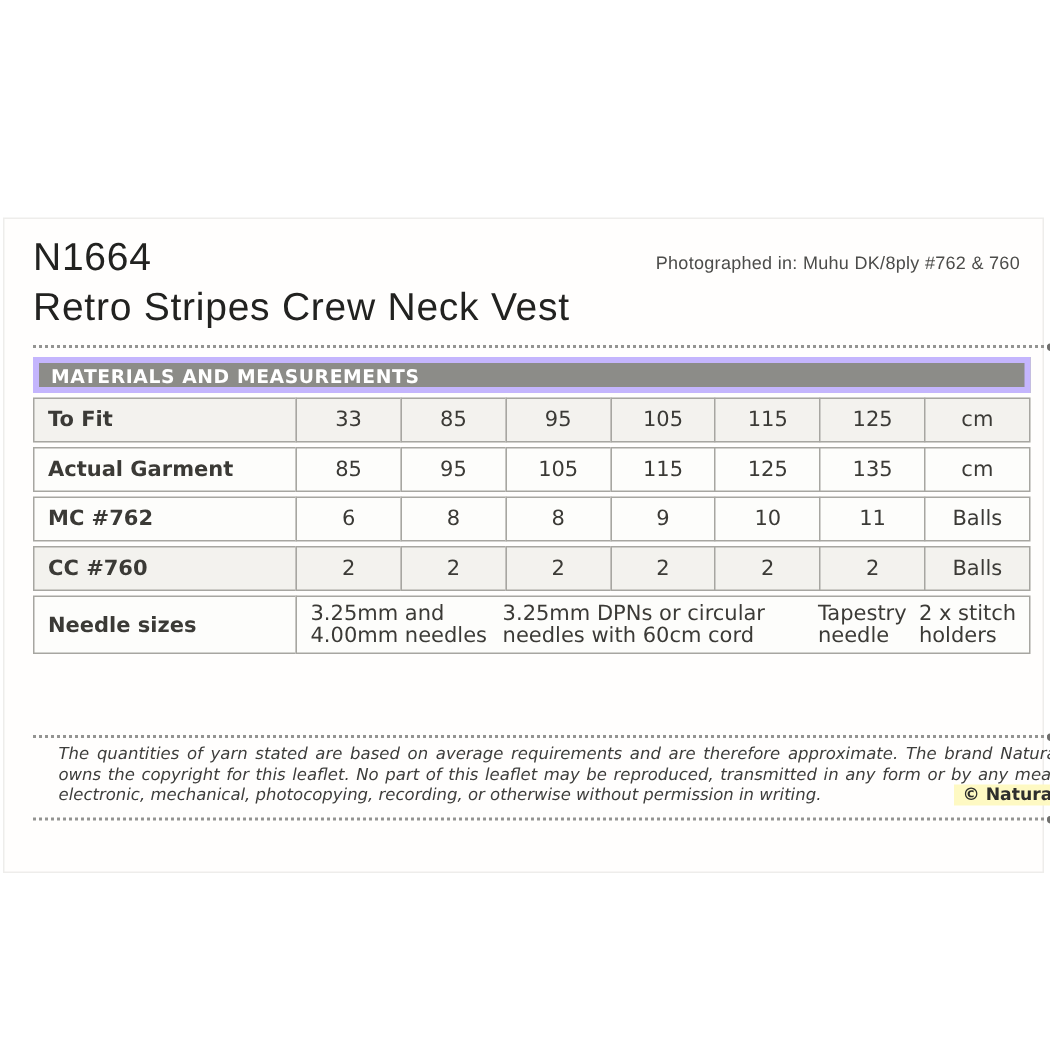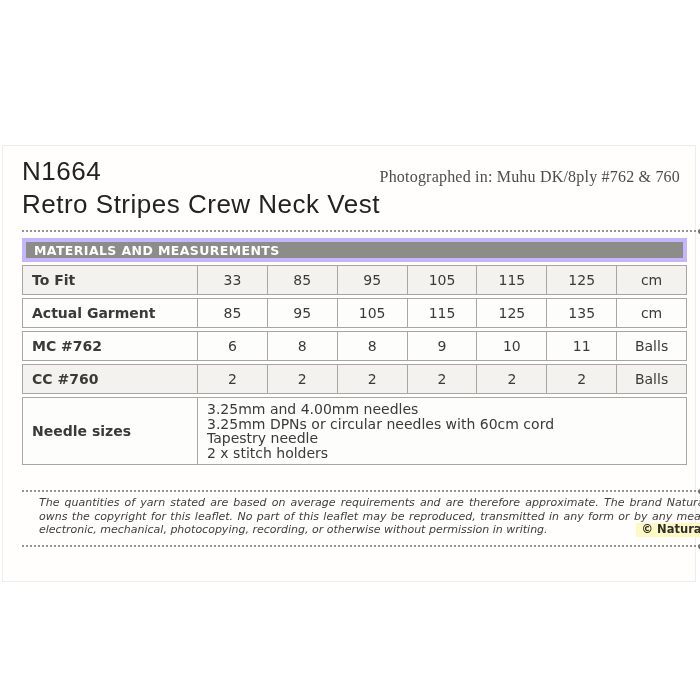--- a/index.html
+++ b/index.html
@@ -7,22 +7,22 @@
     width:700px;height:700px;background:#ffffff;position:relative;overflow:hidden;
     font-family:"DejaVu Sans","Liberation Sans",sans-serif;
   }
   .card{
     position:absolute;left:2px;top:145px;width:694px;height:437px;
     background:#fffefd;border:1px solid #eeedeb;box-sizing:border-box;
   }
   
   .photo-note{
     position:absolute;top:22px;right:15px;
-    font-family:Liberation Serif, serif;
-    font-size:16px;color:#4c4c4a;letter-spacing:0.2px;margin-left:24px;
+    font-family:Liberation Sans, sans-serif;
+    font-size:12px;color:#4c4c4a;letter-spacing:0.2px;margin-left:24px;
   }
   .titles{
     position:absolute;top:9px;left:19px;
     font-family:"Liberation Sans",sans-serif;
     color:#222220;font-size:26px;line-height:33px;letter-spacing:0.5px;
   }
   .dotline{
     position:absolute;left:19px;width:678px;height:0;
     border-top:2px dotted #949492;
   }
@@ -51,21 +51,21 @@
     display:flex;align-items:center;min-height:30px;
     font-size:14px;color:#3b3a36;
   }
   .trow .cell:first-child{margin-left:0;}
   .r-light .cell{background:#f3f2ee;}
   .r-white .cell{background:#fdfdfb;}
   .cell.label{padding-left:9px;font-weight:bold;}
   .cell.num{justify-content:center;}
   .r-chaska .cell{min-height:19px;}
   .cell.needle-val{
-    flex-direction:column;align-items:flex-start;justify-content:center;
+    flex-direction:row;align-items:flex-end;justify-content:center;
     padding:4px 0 4px 9px;line-height:14.5px;
   }
   
   .footer{
     position:absolute;left:36px;top:350px;width:678px;
     font-size:11px;line-height:13.5px;font-style:italic;
     color:#3d3d3b;text-align:justify;
   }
   .copyright{
     position:absolute;right:0;bottom:0;

